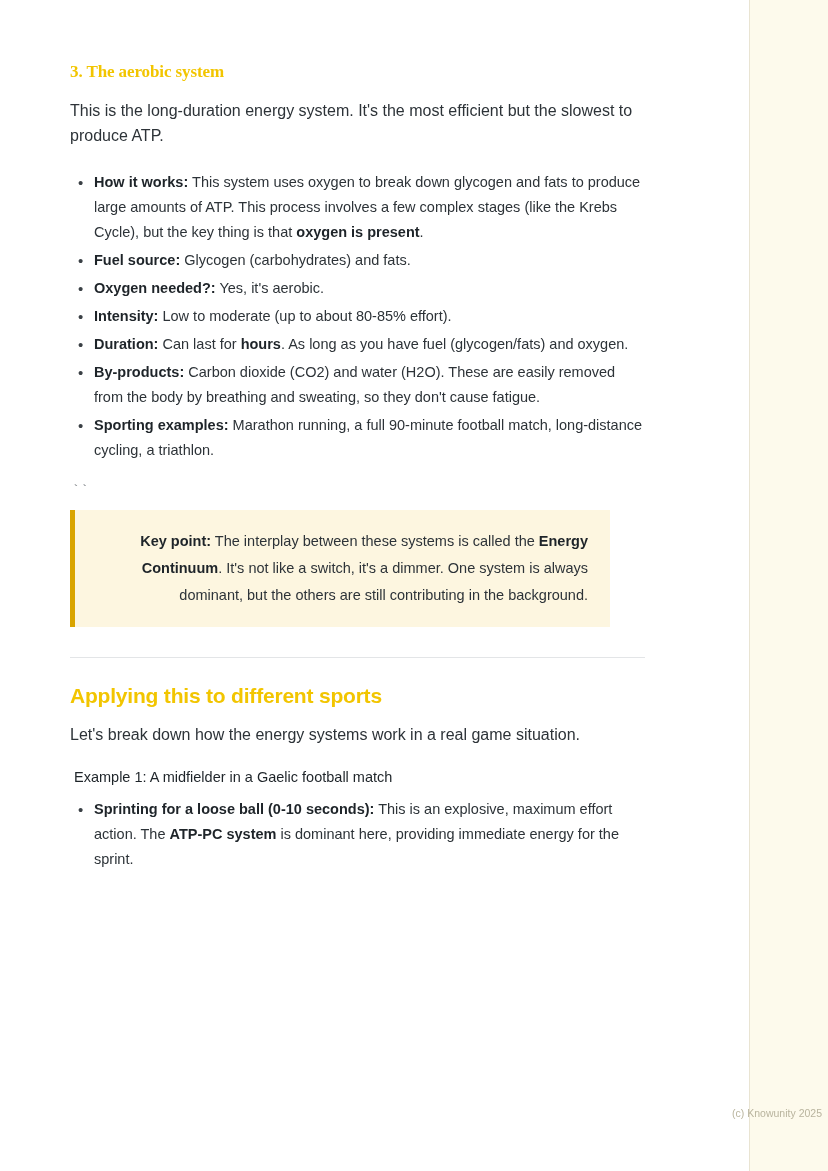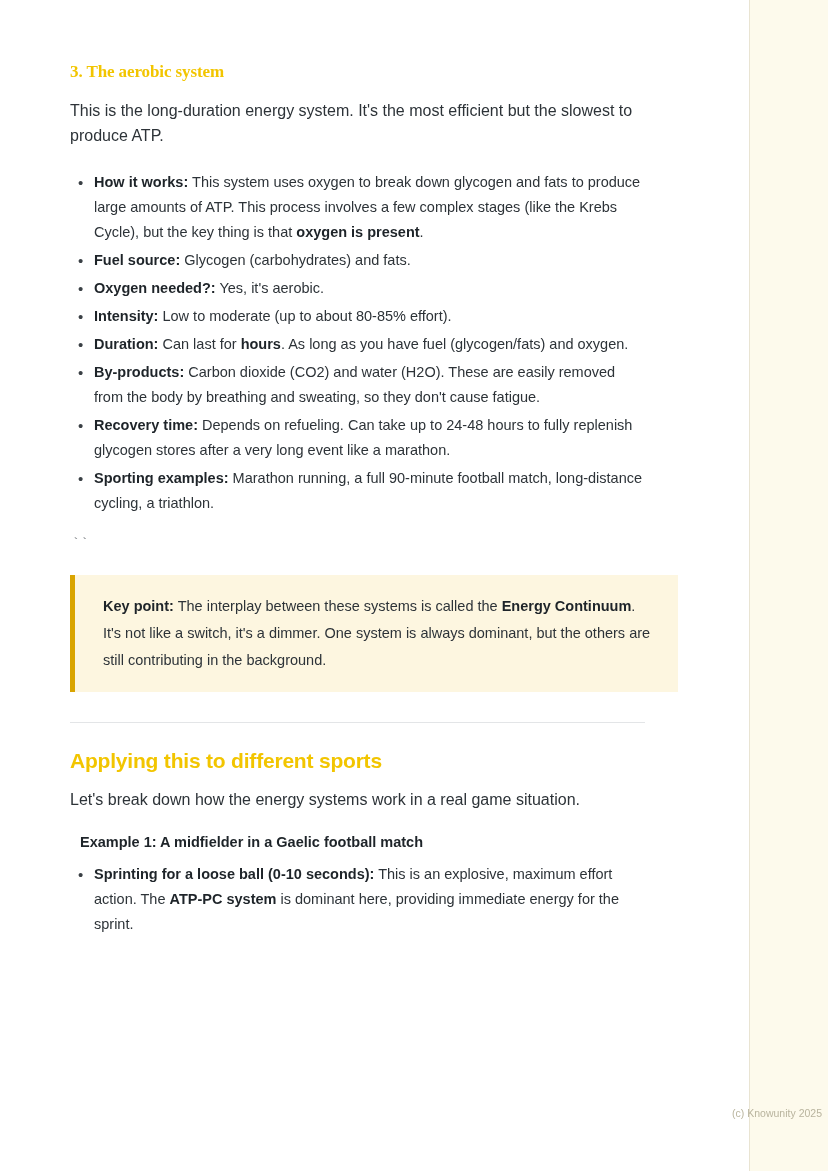--- a/index.html
+++ b/index.html
@@ -84,44 +84,45 @@
     letter-spacing: -0.2px;
   }
   .backtick {
     font-family: "Liberation Mono", monospace;
     font-size: 13px;
     color: #6b7176;
     margin: 20px 0 0 2px;
     letter-spacing: 1px;
   }
   .keypoint {
-    margin: 24px 0 0 0;
+    margin: 12px 0 0 0;
     background: #fdf6e0;
     border-left: 5px solid #d9a400;
     padding: 18px 22px 18px 28px;
-    width: 608px;
+    width: 540px;
     box-sizing: border-box;
+    text-align: right;
   }
   .keypoint p {
     margin: 0;
     font-size: 14.5px;
     line-height: 27px;
     color: #2d3338;
   }
   hr.divider {
     border: none;
     border-top: 1px solid #e3e5e7;
     margin: 30px 0 0 0;
     width: 575px;
   }
   .sub-head {
     font-size: 14.5px;
-    font-weight: bold;
+    font-weight: normal;
     color: #1e2429;
-    margin: 22px 0 12px 10px;
+    margin: 22px 0 12px 4px;
   }
   .copyright {
     position: absolute;
     right: 6px;
     bottom: 52px;
     font-size: 10.5px;
     color: #b9b49e;
     font-family: "Liberation Sans", sans-serif;
   }
   .spacer-md { height: 18px; }
@@ -155,23 +156,20 @@
       <li>
         <span class="b">Intensity:</span><span> Low to moderate (up to about 80-85% effort).</span>
       </li>
       <li>
         <span class="b">Duration:</span><span> Can last for </span><span class="b">hours</span><span>. As long as you have fuel (glycogen/fats) and oxygen.</span>
       </li>
       <li>
         <span class="b">By-products:</span><span> Carbon dioxide (CO2) and water (H2O). These are easily removed from the body by breathing and sweating, so they don't cause fatigue.</span>
       </li>
       <li>
-        <span class="b">Recovery time:</span><span> Depends on refueling. Can take up to 24-48 hours to fully replenish glycogen stores after a very long event like a marathon.</span>
-      </li>
-      <li>
         <span class="b">Sporting examples:</span><span> Marathon running, a full 90-minute football match, long-distance cycling, a triathlon.</span>
       </li>
     </ul>
 
     <div class="backtick">``</div>
 
     <div class="keypoint">
       <p><span class="b">Key point:</span><span> The interplay between these systems is called the </span><span class="b">Energy Continuum</span><span>. It's not like a switch, it's a dimmer. One system is always dominant, but the others are still contributing in the background.</span></p>
     </div>
 

